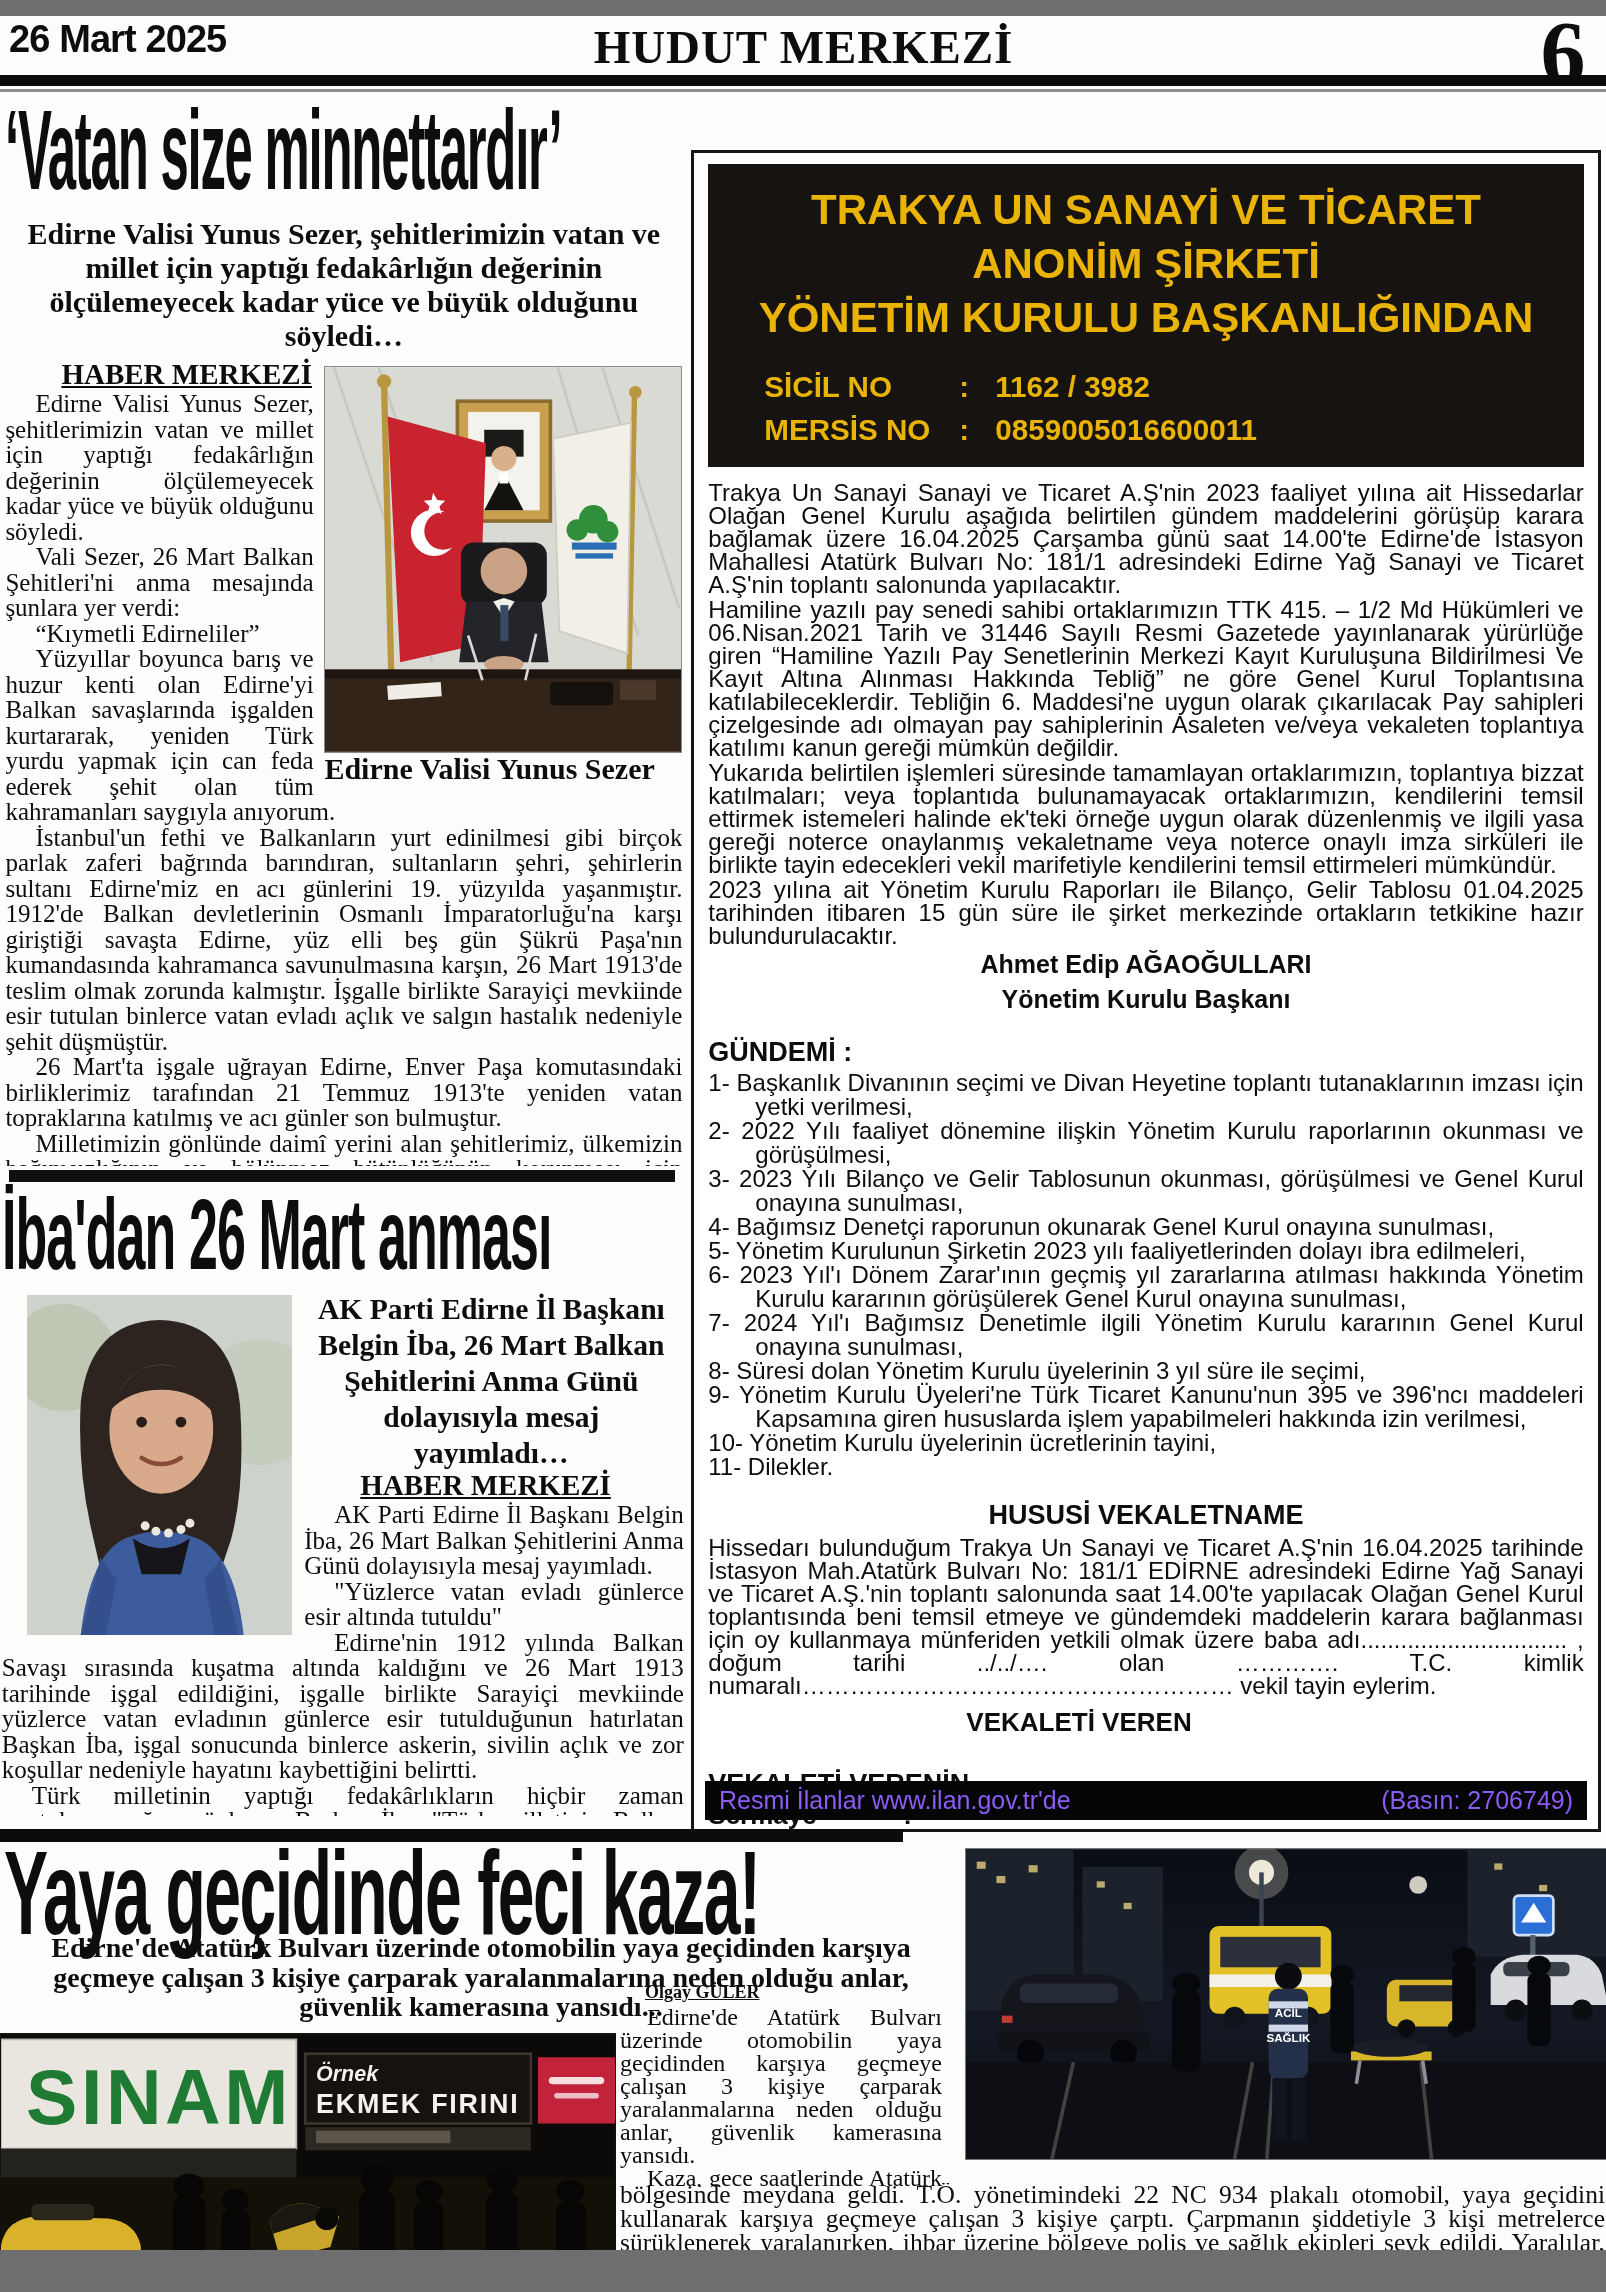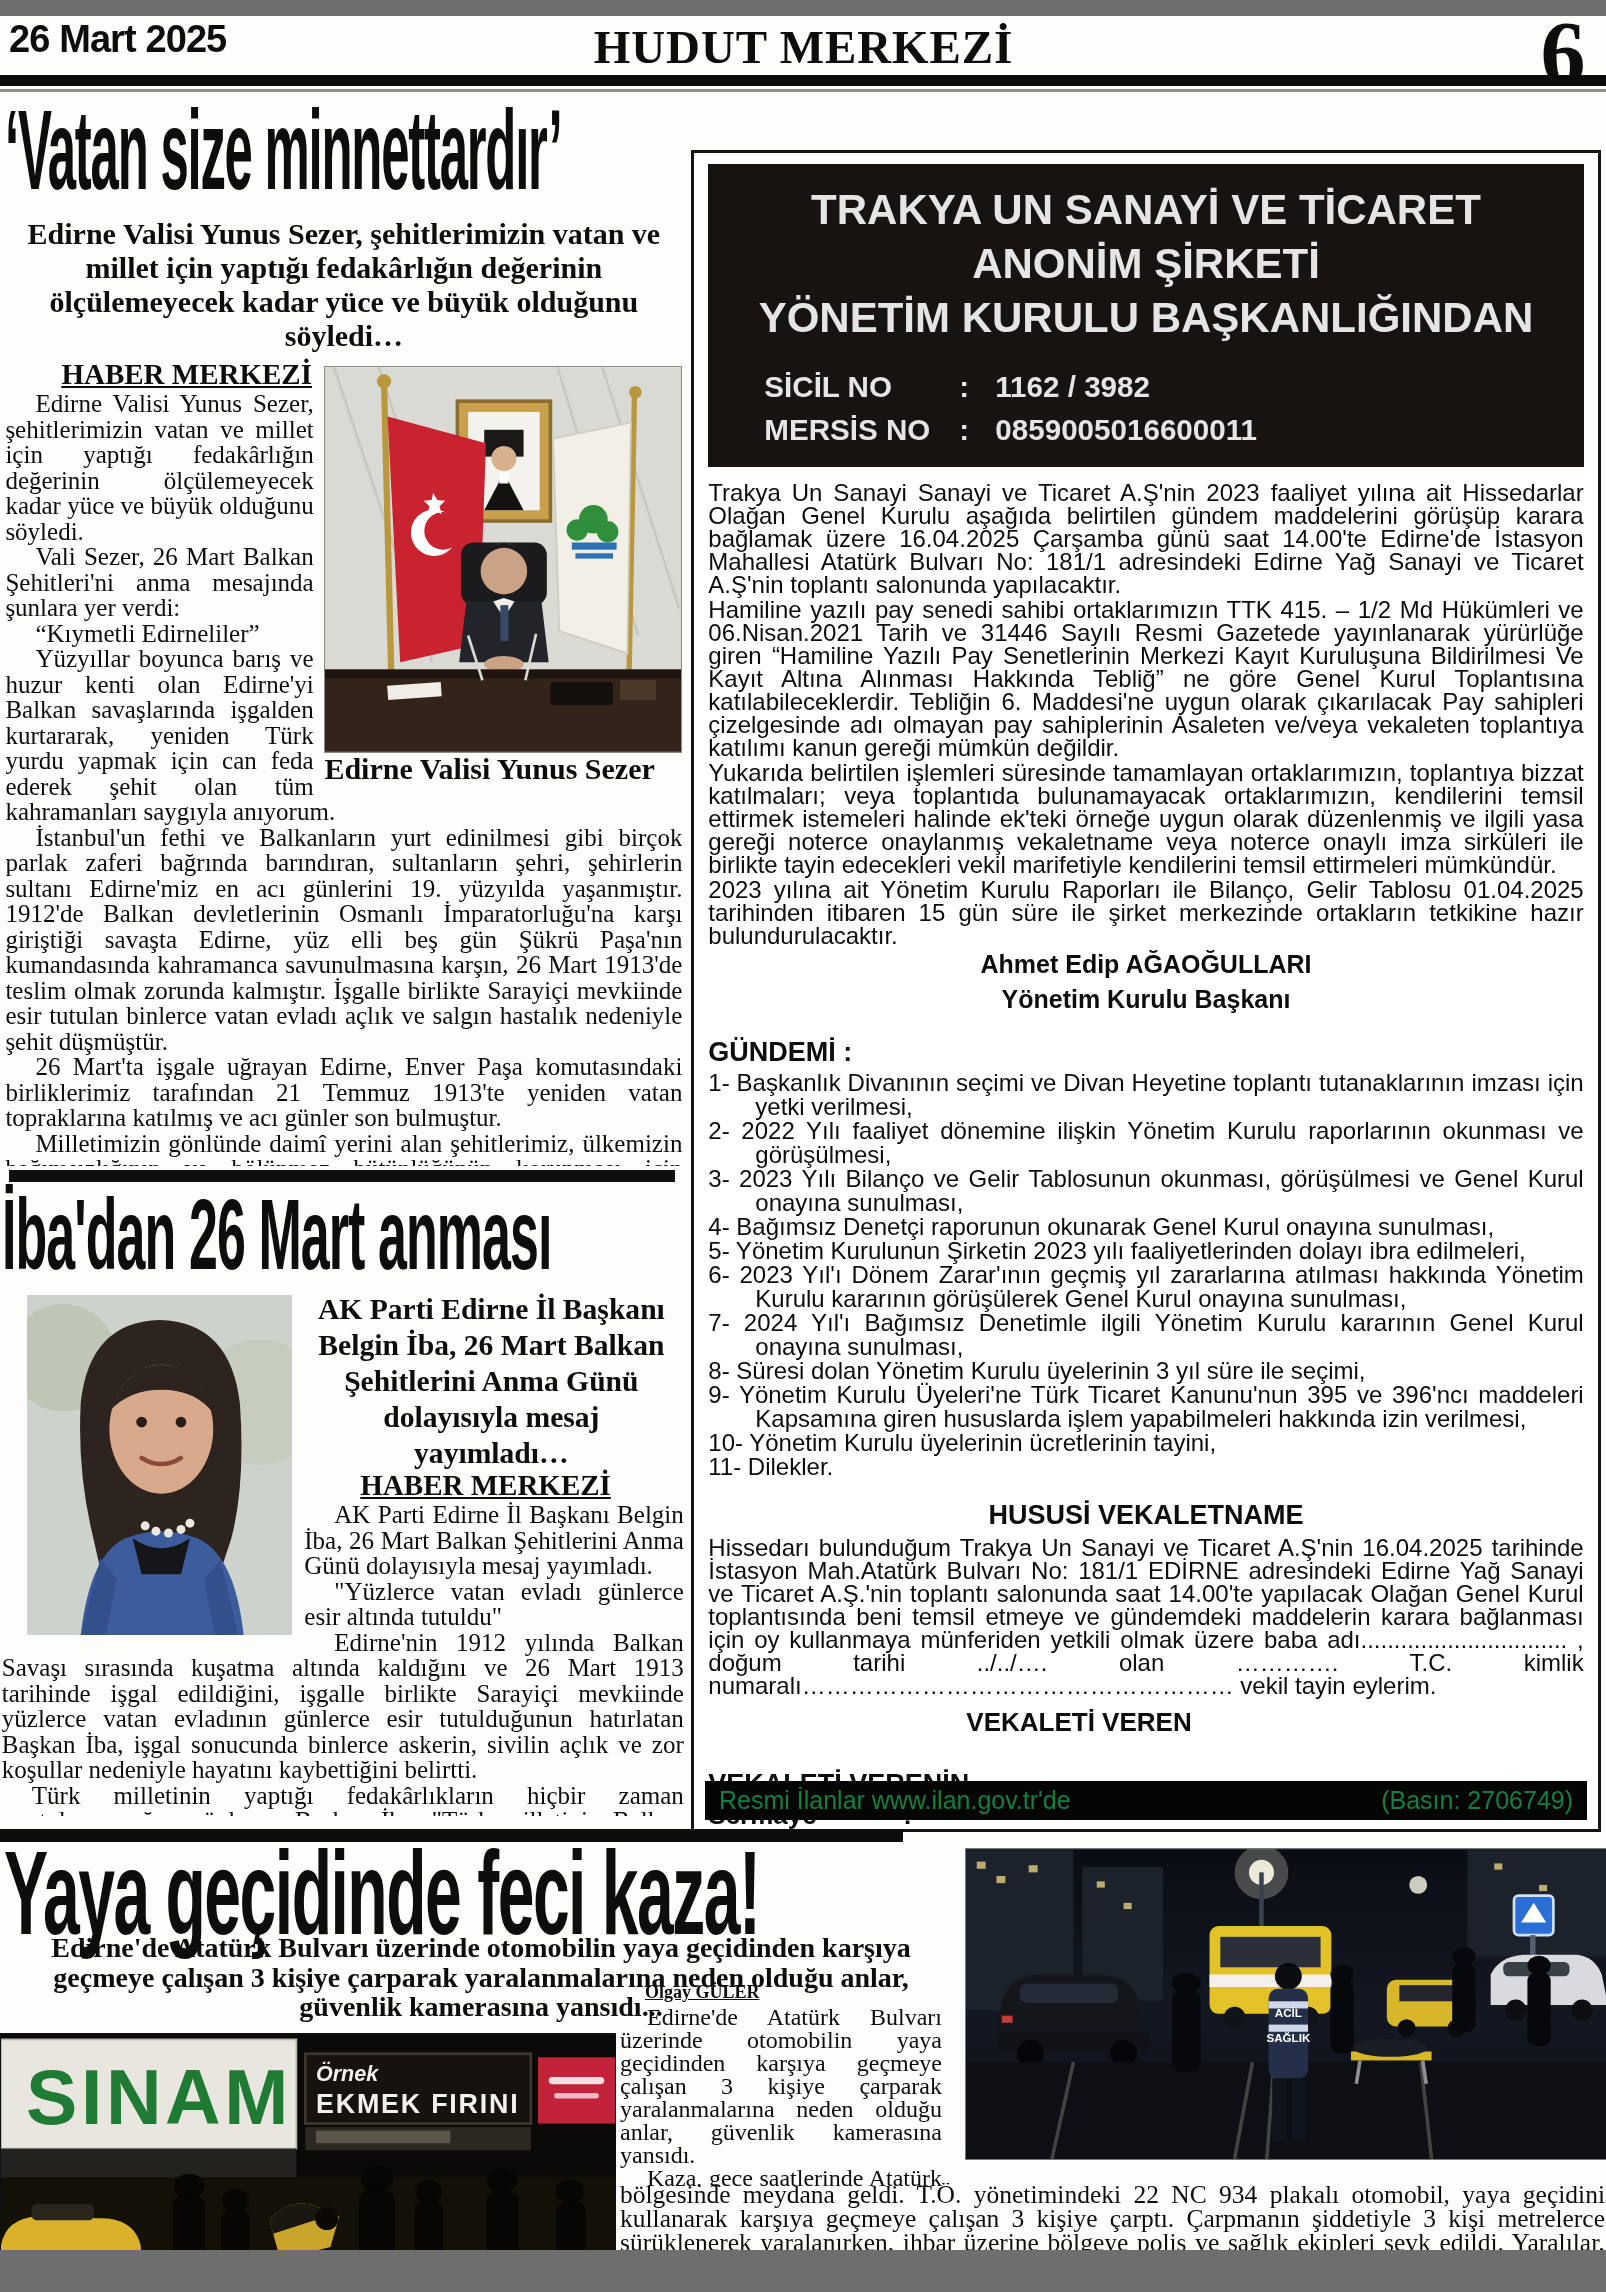--- a/index.html
+++ b/index.html
@@ -31,36 +31,36 @@
   .a2-head{font-family:"Liberation Sans",sans-serif;font-weight:bold;font-size:100px;line-height:1.0;
            white-space:nowrap;transform:scaleX(.52);transform-origin:0 50%;letter-spacing:-1.8px;}
   .a2-body{margin-top:7.2px;font-size:25px;line-height:25.5px;text-align:justify;}
   .fig2{float:left;width:265px;margin:3.6px 12.5px 3.6px 25px;}
   .fig2 svg{display:block;width:265px;height:340px;}
   .a2-sub{font-weight:bold;font-size:29.6px;line-height:36px;text-align:center;margin:0 5.4px 1.8px 0;}
   
   .adbox{position:absolute;left:691px;top:134px;width:910px;height:1682px;border:3.6px solid #151515;
          background:#fff;box-sizing:border-box;padding:10.7px 14.3px 63px 14.3px;overflow:hidden;
          font-family:"Liberation Sans",sans-serif;font-size:24px;line-height:23px;text-align:justify;}
-  .ad-header{background:#171310;color:#e5e5e5;padding:19.7px 9px 16px;margin-bottom:14.3px;}
+  .ad-header{background:#171310;color:#eab308;padding:19.7px 9px 16px;margin-bottom:14.3px;}
   .ad-title-line{font-weight:bold;font-size:42px;line-height:54px;text-align:center;letter-spacing:0;}
   .ad-reg{margin:19.7px 0 0 47px;font-weight:bold;font-size:29.6px;line-height:43px;}
   .ad-reg-row{display:flex;}
   .ad-reg-label{width:195px;}
   .ad-reg-colon{width:36px;}
   .adp{margin:0 0 1.8px 0;}
   .ad-sig{text-align:center;font-weight:bold;font-size:25px;line-height:30px;margin-top:5.4px;}
   .ad-gundem-title{font-weight:bold;font-size:27px;margin:27px 0 7.2px 0;}
   .ag{margin:0;padding-left:47px;text-indent:-47px;line-height:24px;}
   .ad-vek-title{text-align:center;font-weight:bold;font-size:27px;margin:25px 0 9px 0;}
   .ad-veren{font-weight:bold;font-size:26px;text-align:center;padding-right:134px;margin-top:14.3px;}
   .ad-verenin{font-weight:bold;font-size:27px;margin-top:39px;}
   .field-row{display:flex;font-weight:bold;font-size:26px;line-height:39px;}
   .field-label{width:195px;}
-  .ad-footer{position:absolute;left:10.7px;right:10.7px;bottom:9px;height:39px;background:#050505;color:#15803d;
+  .ad-footer{position:absolute;left:10.7px;right:10.7px;bottom:9px;height:39px;background:#050505;color:#8b5cf6;
              display:flex;justify-content:space-between;align-items:center;padding:0 14.3px;font-size:25px;}
   
   .rule3{position:absolute;left:0;top:1813px;width:903px;height:12.5px;background:#0c0c0c;}
   .a3-head{position:absolute;left:3.6px;top:1818px;font-family:"Liberation Sans",sans-serif;font-weight:bold;
            font-size:118px;line-height:1.0;white-space:nowrap;transform:scaleX(.56);transform-origin:0 50%;
            letter-spacing:-2.7px;}
   .a3-sub{position:absolute;left:27px;top:1917px;width:908px;font-weight:bold;font-size:28px;
           line-height:29.6px;text-align:center;}
   .a3-col{position:absolute;left:620px;top:1965px;width:322px;height:206px;overflow:hidden;
           font-size:24px;line-height:23px;text-align:justify;}

